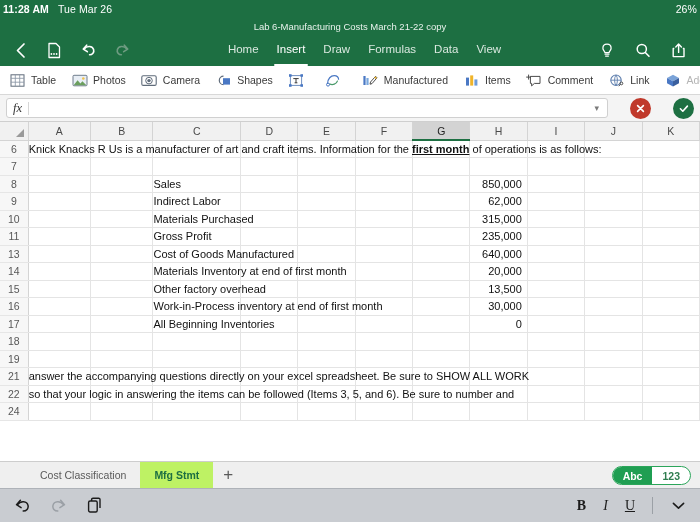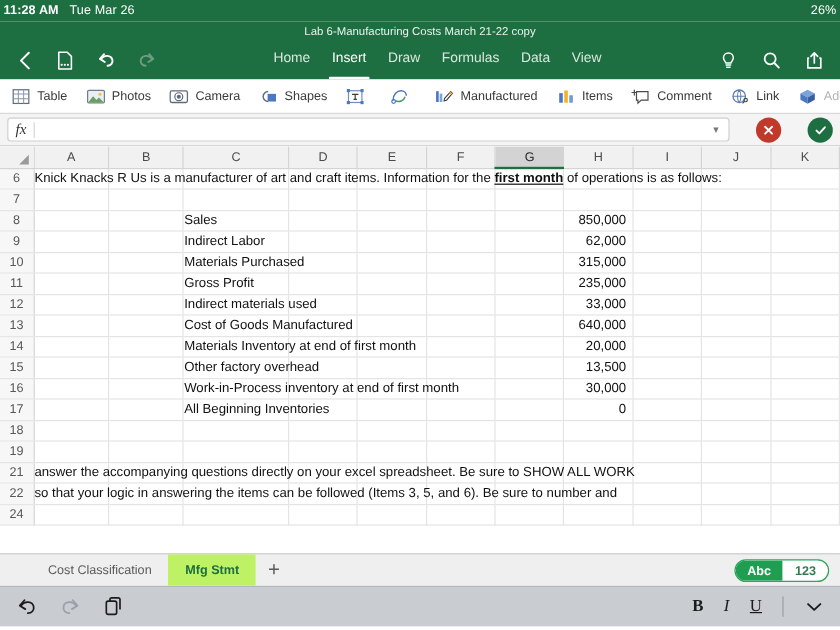--- a/index.html
+++ b/index.html
@@ -530,34 +530,20 @@
           <td class="cell"></td>
           <td class="cell"></td>
           <td class="cell"></td>
           <td class="cell"></td>
           <td class="cell num">235,000</td>
           <td class="cell"></td>
           <td class="cell"></td>
           <td class="cell"></td>
         </tr>
         <tr>
-          <td class="rowh">12</td>
-          <td class="cell"></td>
-          <td class="cell"></td>
-          <td class="cell">Indirect materials used</td>
-          <td class="cell"></td>
-          <td class="cell"></td>
-          <td class="cell"></td>
-          <td class="cell"></td>
-          <td class="cell num">33,000</td>
-          <td class="cell"></td>
-          <td class="cell"></td>
-          <td class="cell"></td>
-        </tr>
-        <tr>
           <td class="rowh">13</td>
           <td class="cell"></td>
           <td class="cell"></td>
           <td class="cell">Cost of Goods Manufactured</td>
           <td class="cell"></td>
           <td class="cell"></td>
           <td class="cell"></td>
           <td class="cell"></td>
           <td class="cell num">640,000</td>
           <td class="cell"></td>

